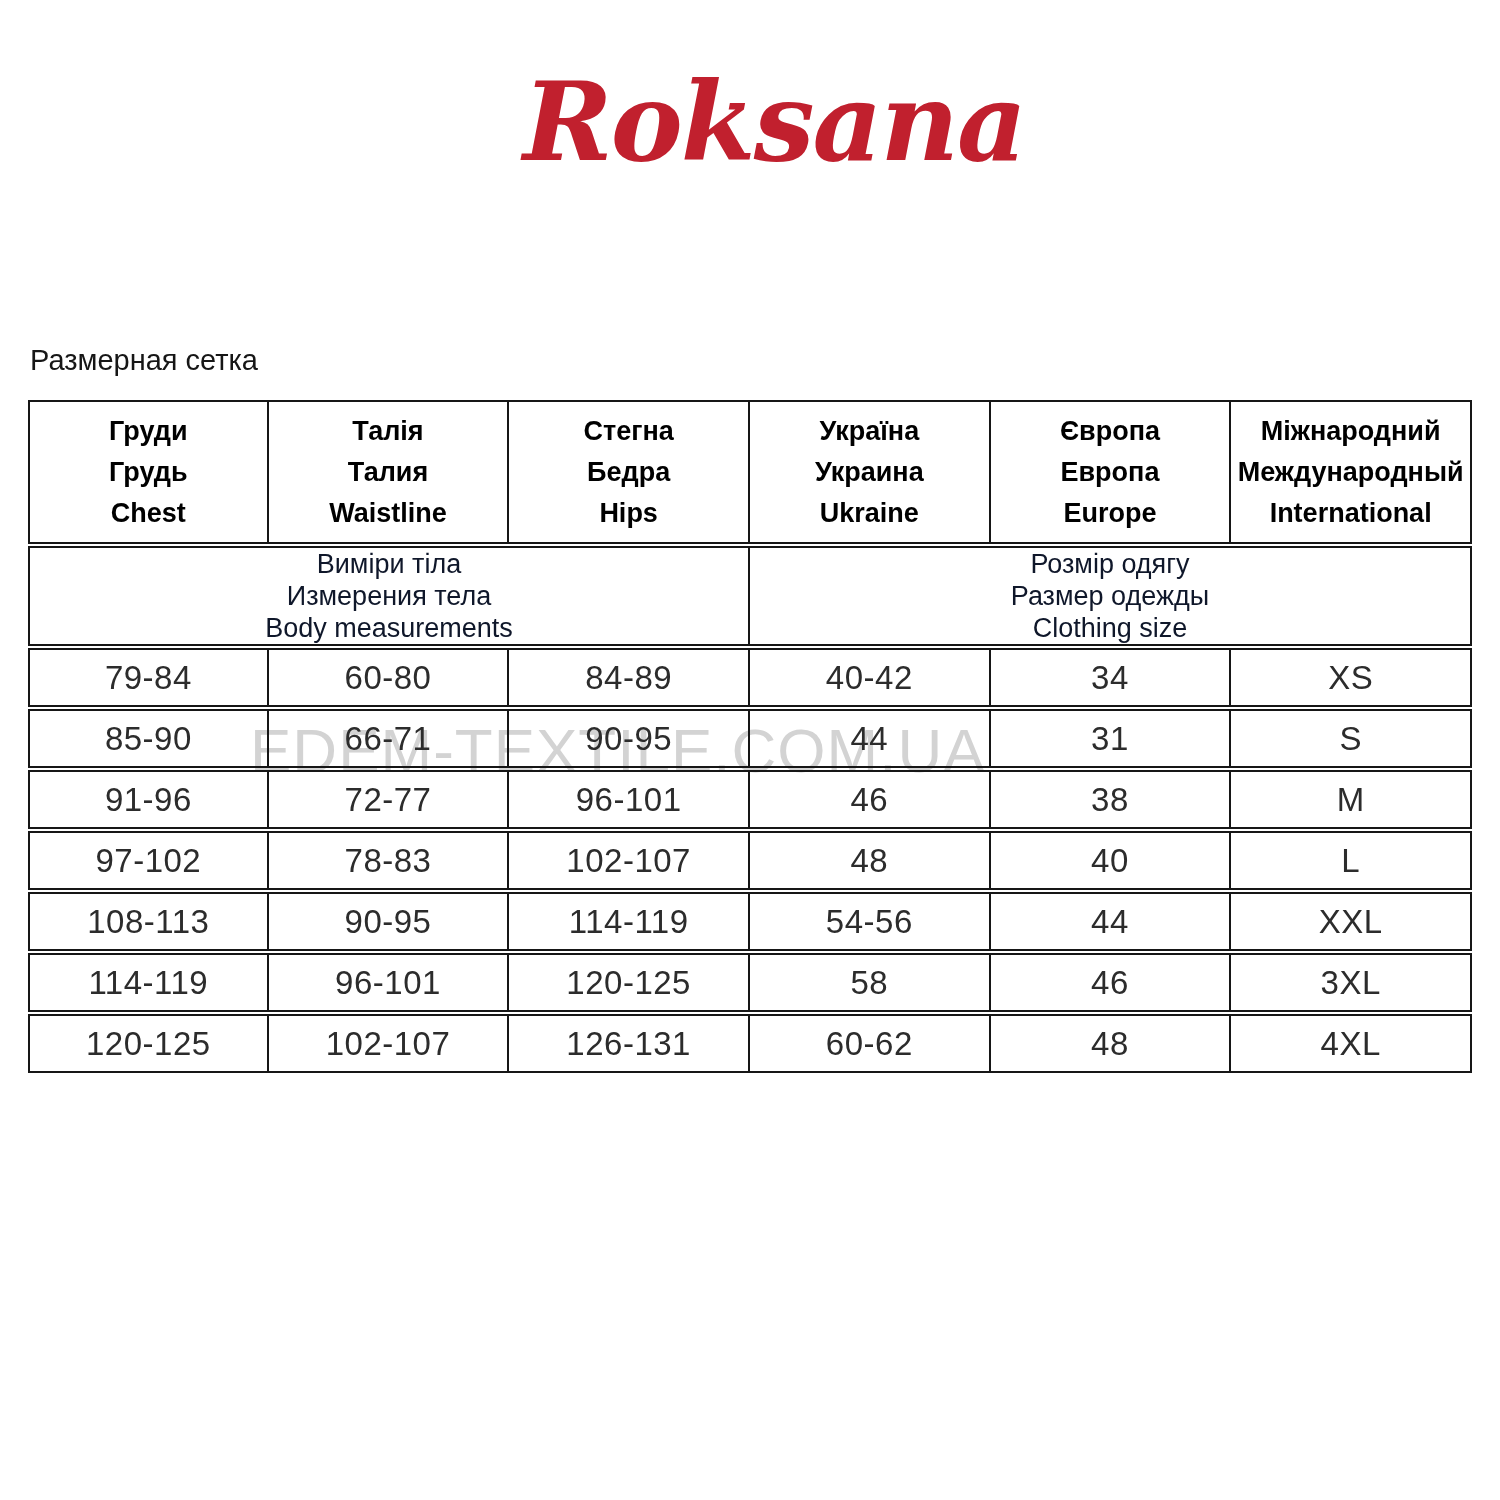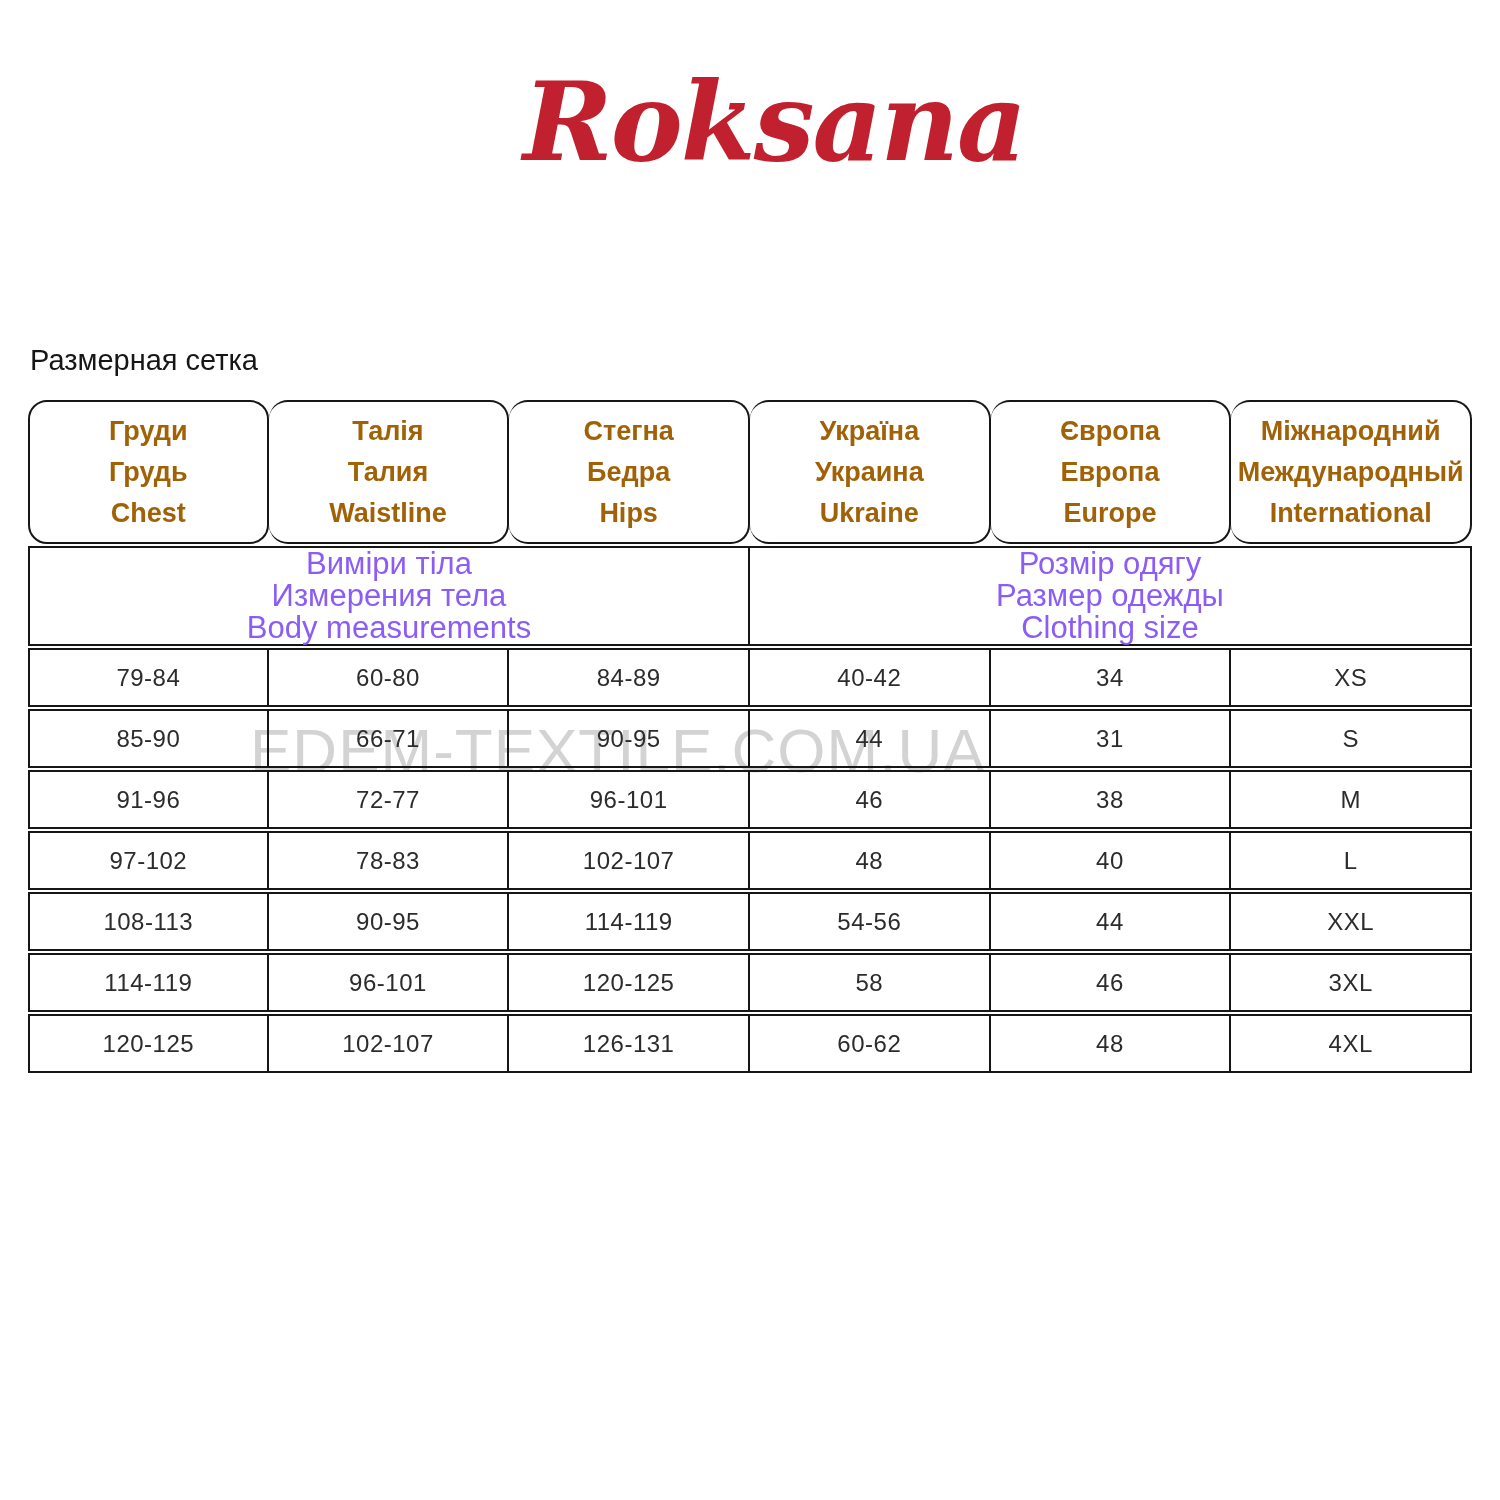--- a/index.html
+++ b/index.html
@@ -71,40 +71,39 @@
     vertical-align: middle;
     padding: 0;
   }
   .size-table tr > *:first-child {
     border-left: 2px solid #161616;
   }
   .header-row th {
     height: 140px;
     font-size: 27px;
     font-weight: bold;
-    color: #a16207;
-    border-radius: 19px;
+    color: #000000;
   }
   .header-row .hline {
     display: block;
     line-height: 41px;
   }
   .group-row th {
     height: 96px;
-    font-size: 31px;
+    font-size: 27px;
     font-weight: normal;
-    color: #8b5cf6;
+    color: #0f172a;
   }
   .group-row .hline {
     display: block;
     line-height: 32px;
   }
   .size-table tbody td {
     height: 55px;
-    font-size: 24px;
+    font-size: 33px;
     font-weight: normal;
     color: #2c2c2c;
     letter-spacing: 0.5px;
   }
 </style>
 </head>
 <body>
 
 <div class="brand-logo">Roksana</div>
 

